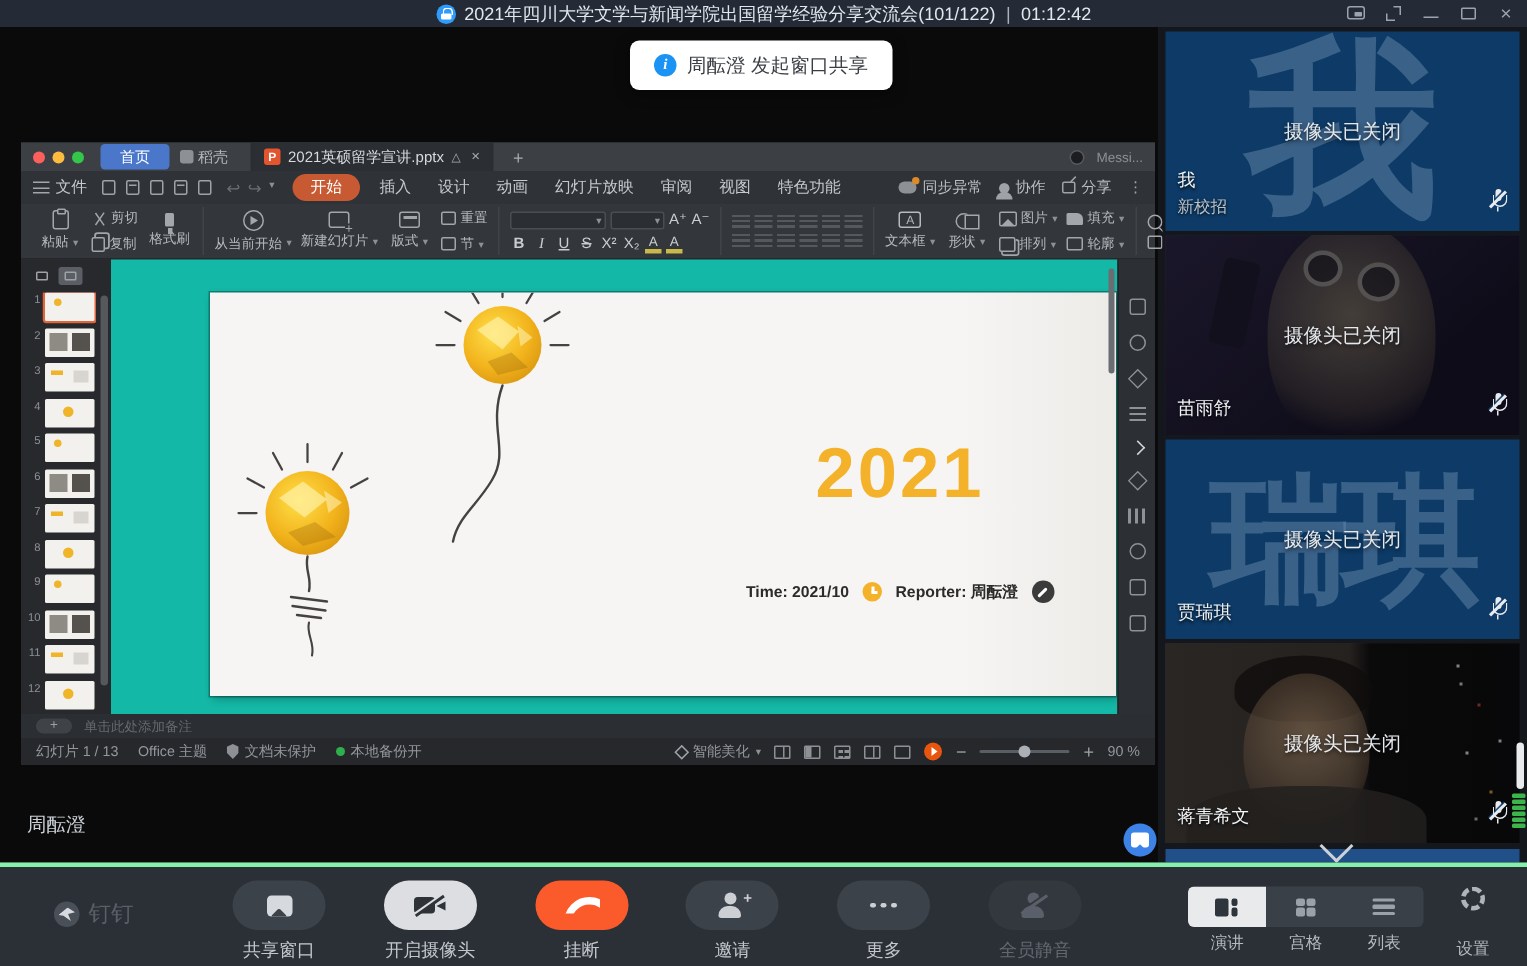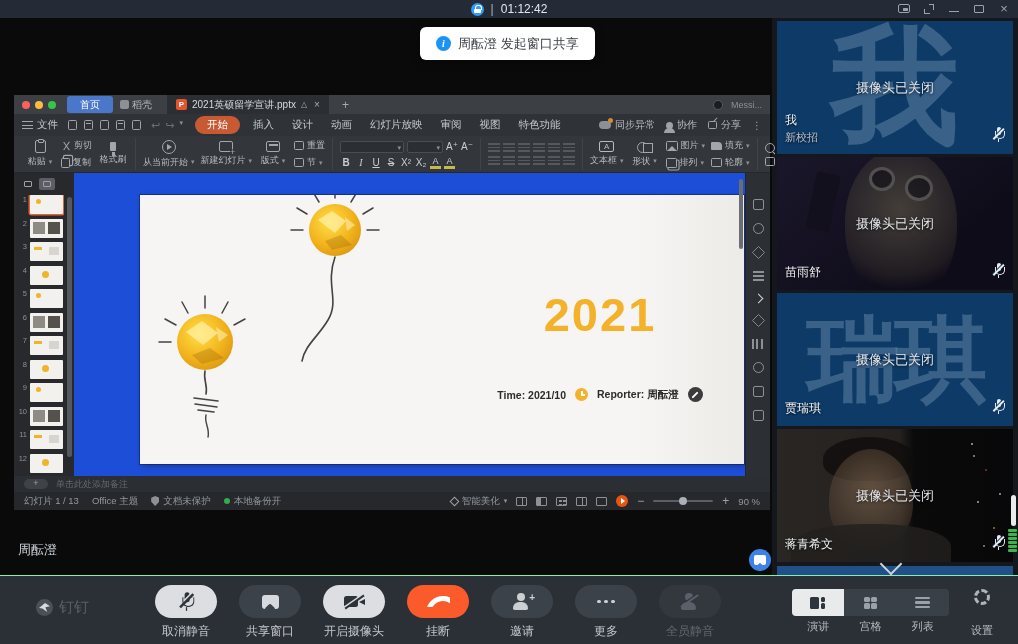--- a/index.html
+++ b/index.html
@@ -130,21 +130,21 @@
   .thumb-box{width:33px;height:19px;background:#f2f1ee;border-radius:1px;position:relative;flex:none;}
   .thumb-item.selected .thumb-box{box-shadow:0 0 0 1.5px #e0643c;}
   .thumb-box.v0::after{content:"";position:absolute;left:6px;top:4px;width:5px;height:5px;border-radius:50%;background:#f0b429;}
   .thumb-box.v1::after{content:"";position:absolute;left:3px;top:3px;width:12px;height:12px;background:#8e8a84;}
   .thumb-box.v1::before{content:"";position:absolute;right:3px;top:3px;width:12px;height:12px;background:#55524e;}
   .thumb-box.v2::after{content:"";position:absolute;left:4px;top:5px;width:8px;height:3px;background:#f0b429;}
   .thumb-box.v2::before{content:"";position:absolute;right:4px;top:5px;width:10px;height:8px;background:#d8d5d0;}
   .thumb-box.v3::after{content:"";position:absolute;left:12px;top:5px;width:7px;height:7px;border-radius:50%;background:#f0b429;}
   .thumb-scroll{position:absolute;right:2px;top:24px;width:5px;height:260px;border-radius:3px;background:#55585d;}
 
-  .canvas{position:absolute;left:60px;top:0;width:671px;height:303px;background:#1d4ed8;}
+  .canvas{position:absolute;left:60px;top:0;width:671px;height:303px;background:#14b8a6;}
   .canvas-scroll{position:absolute;right:2px;top:6px;width:4px;height:70px;border-radius:2px;background:#6a6e73;}
   .slide{position:absolute;left:66px;top:22px;width:604px;height:269px;background:linear-gradient(90deg,#f6f5f3 82%,#edebe8);box-shadow:0 0 0 1px rgba(0,0,0,.3),2px 2px 6px rgba(0,0,0,.3);overflow:hidden;}
   .slide svg{position:absolute;left:0;top:0;}
   .s-year{position:absolute;left:340px;top:92px;width:240px;text-align:center;font-size:47px;font-weight:bold;color:#f3b229;letter-spacing:2px;}
   .s-title{position:absolute;left:320px;top:152px;width:280px;text-align:center;font-size:21px;color:#323232;letter-spacing:3px;}
   .s-meta{position:absolute;left:300px;top:192px;width:320px;display:flex;align-items:center;justify-content:center;gap:9px;font-size:10.5px;font-weight:bold;color:#2b2b2b;}
   .s-clock{width:13px;height:13px;border-radius:50%;background:#f3b229;position:relative;flex:none;}
   .s-clock::before{content:"";position:absolute;left:6px;top:3px;width:1.5px;height:4px;background:#fff;}
   .s-clock::after{content:"";position:absolute;left:6px;top:6px;width:3.5px;height:1.5px;background:#fff;}
   .s-pen{width:15px;height:15px;border-radius:50%;background:#3b3b3b;position:relative;flex:none;}
@@ -209,21 +209,21 @@
   .t4-stars{position:absolute;right:40px;top:14px;width:2px;height:2px;background:#e8e8e8;
             box-shadow:14px 26px 0 #c84040,6px 58px 0 #e8e8e8,22px 84px 0 #d8a030,2px 12px 0 #cfcfcf,28px 50px 0 #e0e0e0,12px 102px 0 #b8b8b8;}
   .photo-dim{position:absolute;inset:0;background:rgba(6,7,10,.45);}
   .tile.partial{height:9px;background:#215089;}
   .chev-more{position:absolute;left:108px;top:538px;width:16px;height:16px;border-left:2.5px solid #ccd2d8;border-bottom:2.5px solid #ccd2d8;transform:rotate(-45deg);}
   .side-scroll{position:absolute;right:2px;top:477px;width:5px;height:31px;border-radius:3px;background:#e9ebed;z-index:5;}
   .audio-meter{position:absolute;right:1px;top:511px;width:9px;display:flex;flex-direction:column;gap:1.5px;z-index:5;}
   .audio-meter span{display:block;height:2.5px;background:#3db54a;border-radius:1px;}
 
   
-  .bottombar{position:absolute;left:0;top:575px;width:1018px;height:69px;background:#2b3037;border-top:1px solid #86efac;}
+  .bottombar{position:absolute;left:0;top:575px;width:1018px;height:69px;background:#2b3037;border-top:3px solid #86efac;}
   .brand{position:absolute;left:36px;top:22px;display:flex;align-items:center;gap:6px;color:#595f67;font-size:15px;}
   .brand-logo{width:17px;height:17px;border-radius:50%;background:#4a5058;position:relative;}
   .brand-logo::after{content:"";position:absolute;left:3px;top:4px;width:11px;height:9px;background:#d7dade;clip-path:polygon(0 55%,55% 0,100% 35%,58% 48%,75% 100%,30% 62%);}
   .controls{position:absolute;left:150px;top:9px;width:576px;display:flex;justify-content:space-between;}
   .ctl{width:72px;display:flex;flex-direction:column;align-items:center;gap:5px;}
   .pill{width:62px;height:33px;border-radius:17px;background:#3c4249;display:flex;align-items:center;justify-content:center;position:relative;}
   .pill.light{background:#dcdee1;}
   .pill.danger{background:#fb5b2b;}
   .pill.disabled{background:#33383e;}
   .ctl-label{font-size:12px;color:#c3c7cc;white-space:nowrap;}
@@ -262,20 +262,21 @@
   .i-gear{width:16px;height:16px;border:3.5px dashed #aeb4bb;border-radius:50%;}
   .set-label{font-size:11px;color:#b4b9bf;}
 </style>
 </head>
 <body>
 
 <div id="app">
 
   <header class="titlebar">
     <span class="i-lock"></span>
+    <span>2021年四川大学文学与新闻学院出国留学经验分享交流会(101/122)</span>
     <span class="tb-sep">|</span>
     <span>01:12:42</span>
     <span class="win-controls">
       <span class="tb-ico tb-pip"></span>
       <span class="tb-ico tb-expand"></span>
       <span class="tb-ico tb-min"></span>
       <span class="tb-ico tb-max"></span>
       <span class="tb-ico tb-close">×</span>
     </span>
   </header>
@@ -730,29 +731,20 @@
   </aside>
 
   <footer class="bottombar">
     <div class="brand">
       <span class="brand-logo"></span>
       <span>钉钉</span>
     </div>
 
     <div class="controls">
       <div class="ctl">
-        <span class="pill light">
-            <span class="i-mic dark">
-              <span class="stem"></span>
-              <span class="slash"></span>
-            </span>
-          </span>
-        <span class="ctl-label">取消静音</span>
-      </div>
-      <div class="ctl">
         <span class="pill">
             <span class="i-win"></span>
           </span>
         <span class="ctl-label">共享窗口</span>
       </div>
       <div class="ctl">
         <span class="pill light">
             <span class="i-cam">
               <span class="slash"></span>
             </span>

